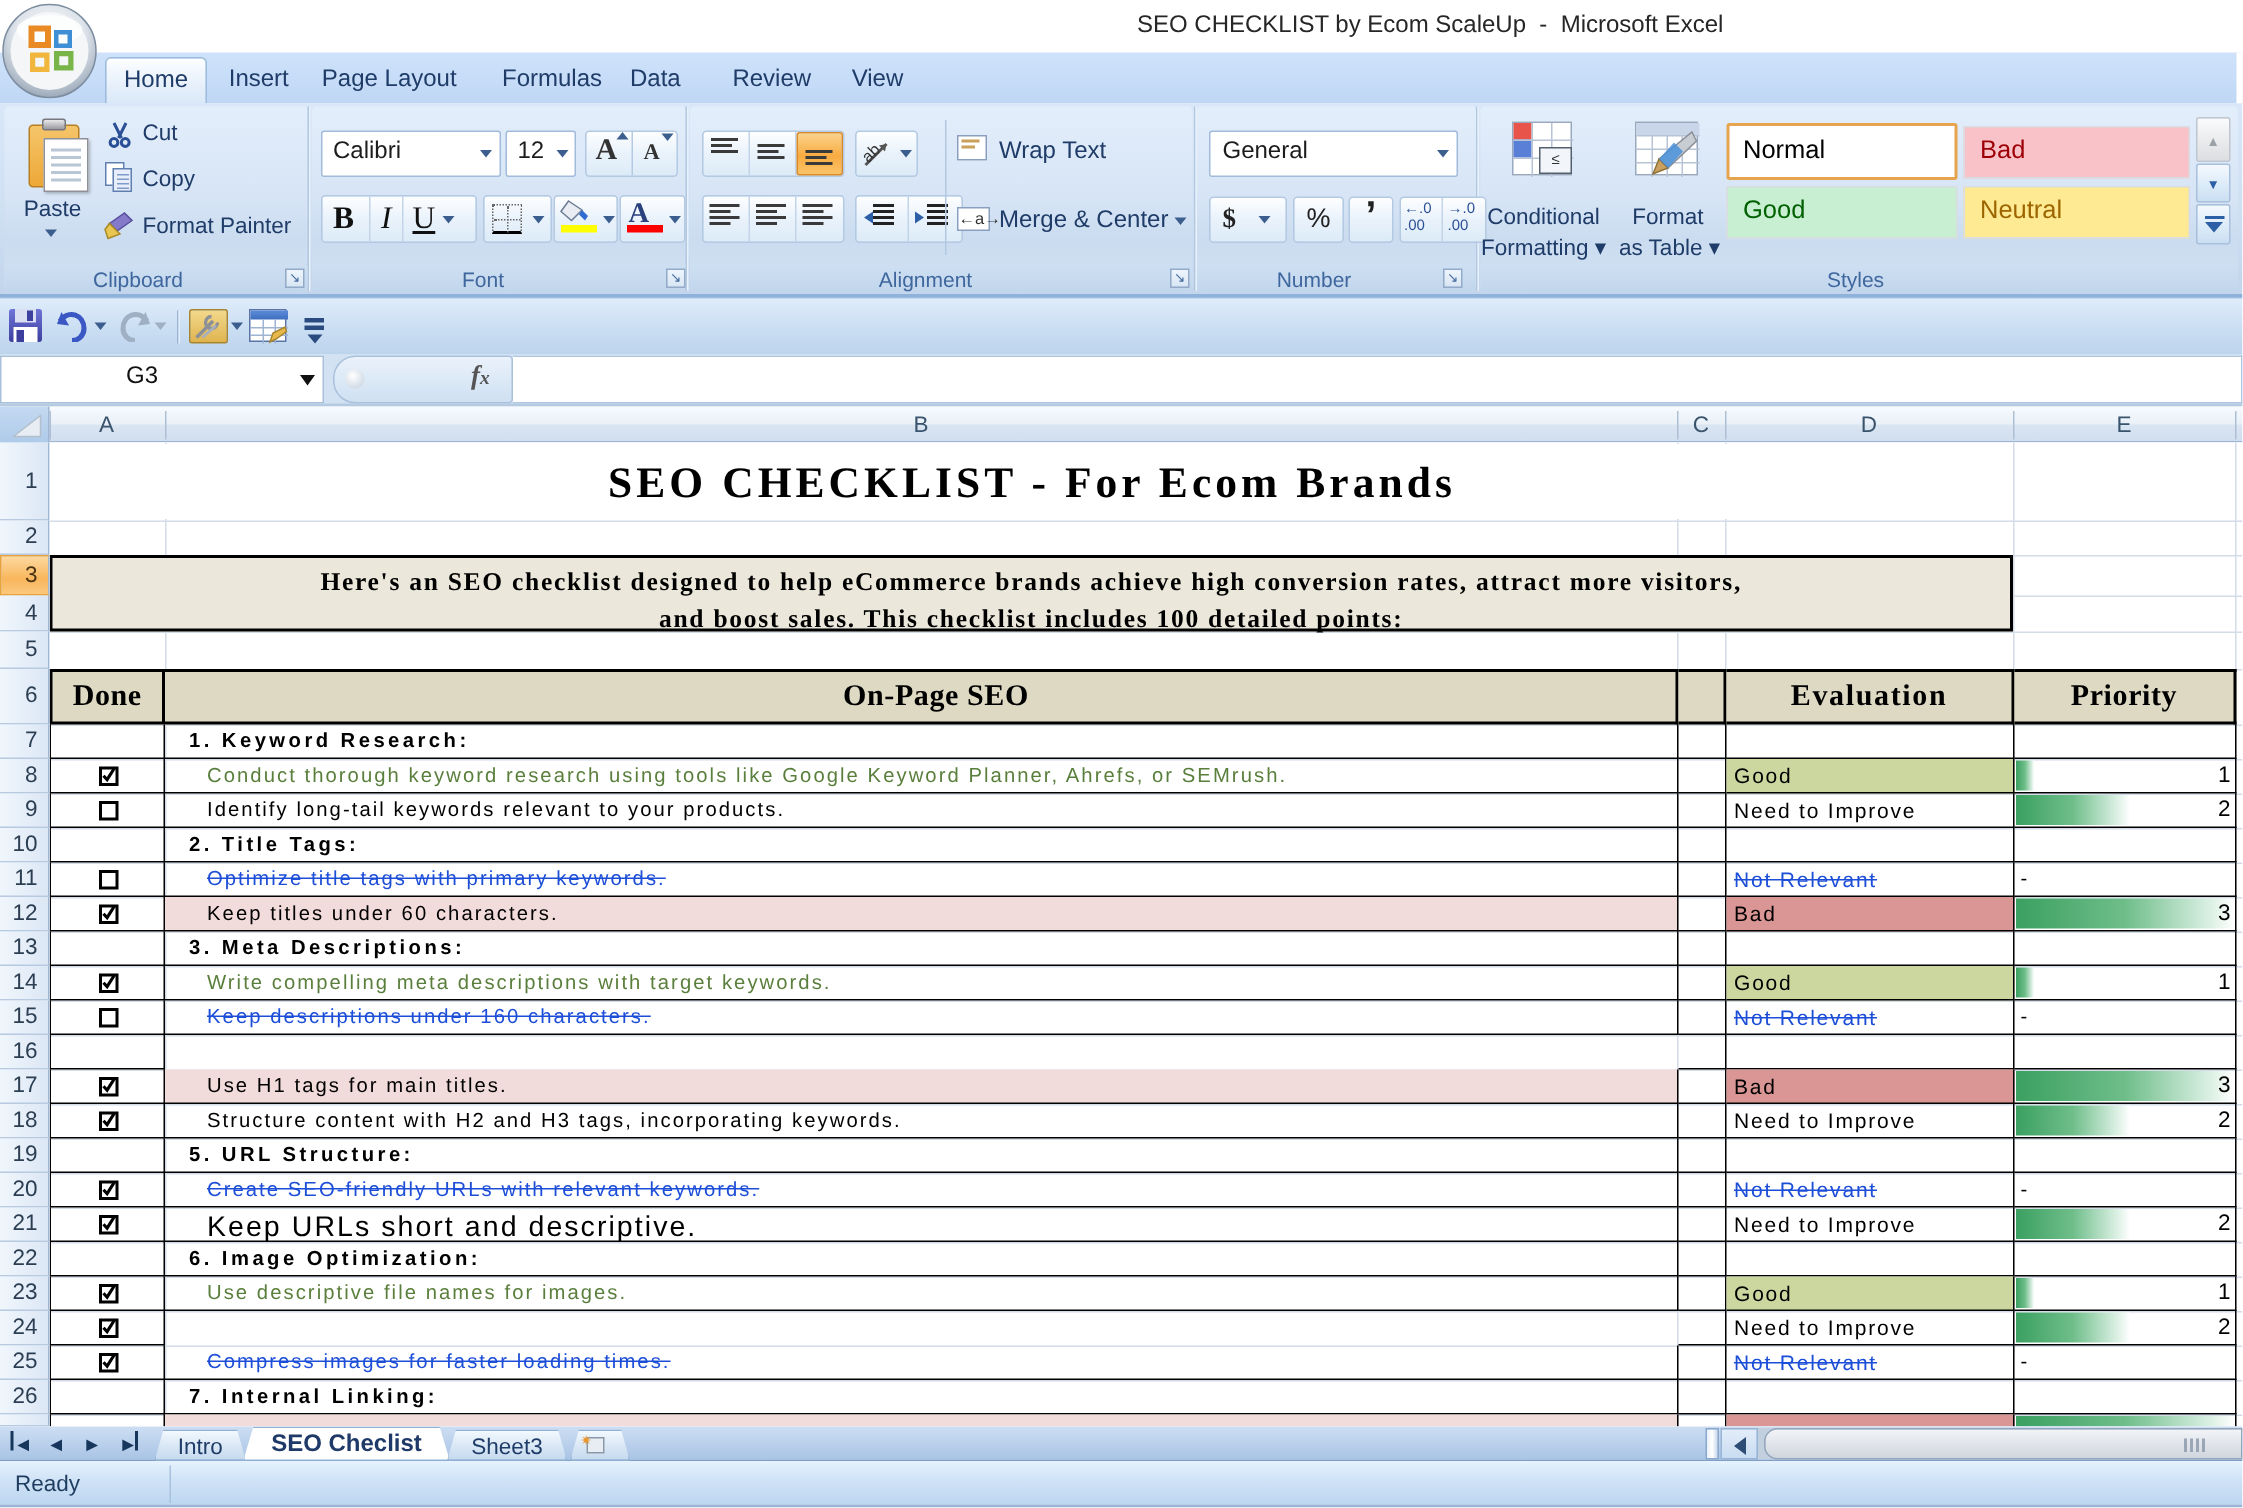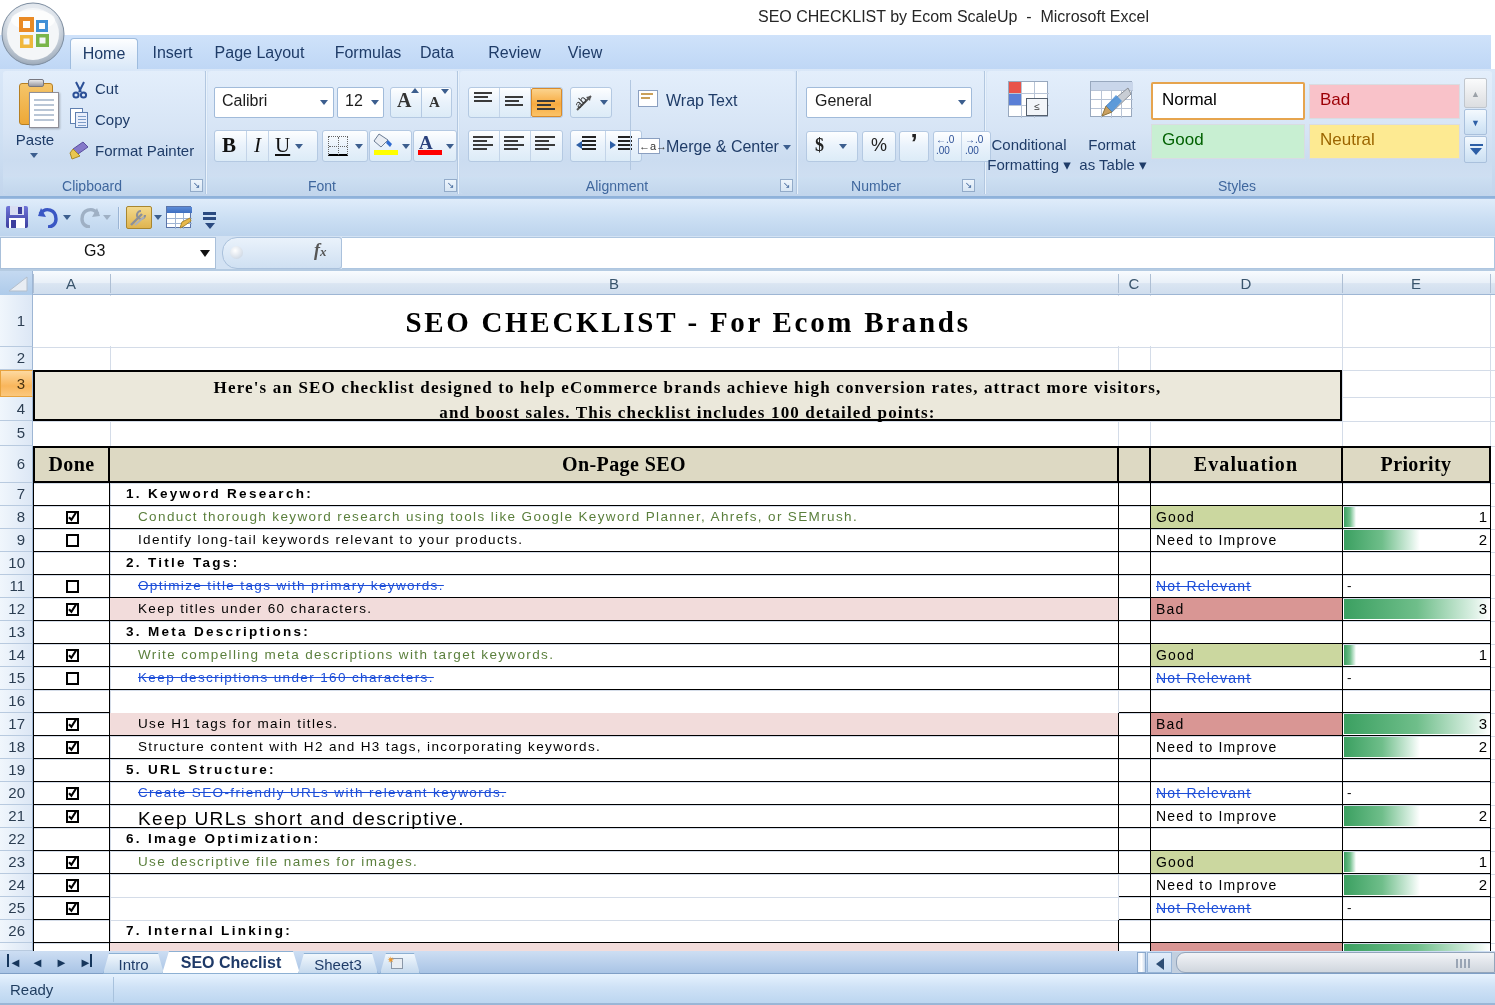--- a/index.html
+++ b/index.html
@@ -584,20 +584,23 @@
       <div class="abs" style="left:1px;top:1px;width:76px;height:20px;background:linear-gradient(90deg,#3ba061,#6fbe8a 50%,#d9efe2 88%,#fff)"></div>
       <div class="abs" style="right:3px;top:2px;font-size:15px;color:#000">2</div>
     </div>
     <div class="abs" style="left:0;top:602px;width:77px;height:23px;border-left:1.5px solid #000;border-right:1.5px solid #000;border-bottom:1.5px solid #000">
       <div class="abs" style="left:32px;top:5px;width:13px;height:13px;border:2px solid #000;background:#fff">
         <svg width="9" height="11" viewBox="0 0 9 11" style="position:absolute;left:0;top:-2px">
           <path d="M1 6.2 L3.4 8.8 L8 1.5" stroke="#000" stroke-width="2.1" fill="none"></path>
         </svg>
       </div>
     </div>
+    <div class="abs" style="left:77px;top:602px;width:1009px;height:23px;border-right:1.5px solid #000;border-bottom:1.5px solid #000;">
+      <div class="abs" style="left:28px;top:3px;font-size:13.5px;letter-spacing:1.37px;font-weight:normal"><span class="tgray">Compress images for faster loading times.</span></div>
+    </div>
     <div class="abs" style="left:1086px;top:602px;width:32px;height:23px;border-right:1.5px solid #000;border-bottom:1.5px solid #000"></div>
     <div class="abs" style="left:1118px;top:602px;width:192px;height:23px;border-right:1.5px solid #000;border-bottom:1.5px solid #000;">
       <div class="abs" style="left:5px;top:3px;font-size:14px;letter-spacing:1.2px"><span class="tgray">Not Relevant</span></div>
     </div>
     <div class="abs" style="left:1310px;top:602px;width:148px;height:23px;border-right:1.5px solid #000;border-bottom:1.5px solid #000">
       <div class="abs" style="left:4px;top:3px;font-size:13.5px;color:#000">-</div>
     </div>
     <div class="abs" style="left:0;top:625px;width:77px;height:23px;border-left:1.5px solid #000;border-right:1.5px solid #000;border-bottom:1.5px solid #000"></div>
     <div class="abs" style="left:77px;top:625px;width:1009px;height:23px;border-right:1.5px solid #000;border-bottom:1.5px solid #000;">
       <div class="abs" style="left:16px;top:3px;font-size:13.5px;letter-spacing:2.3px;font-weight:bold"><span class="bhead">7. Internal Linking:</span></div>

